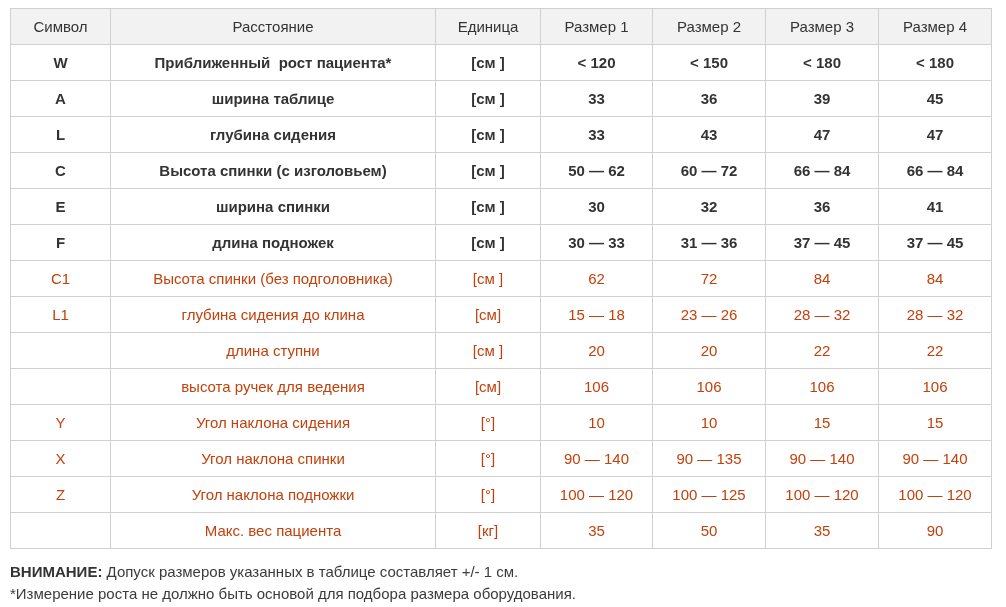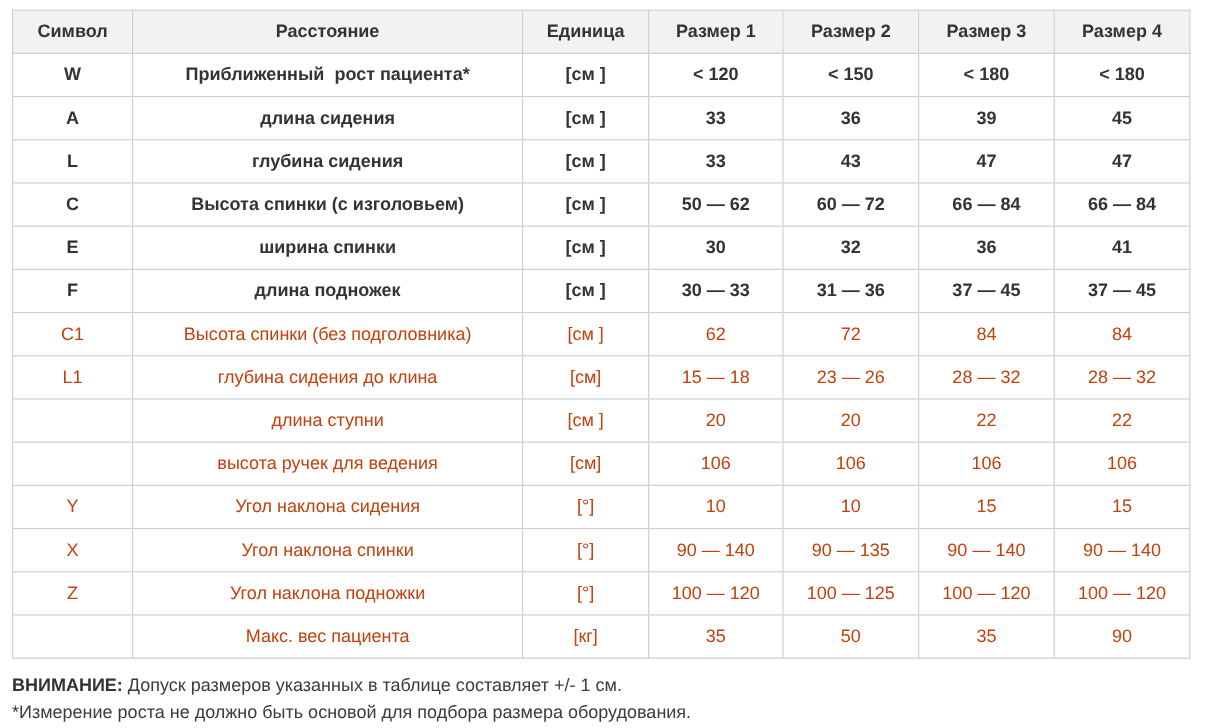--- a/index.html
+++ b/index.html
@@ -26,21 +26,21 @@
     border: 1px solid #d0d0d0;
     height: 35px;
     font-size: 15px;
     padding: 0;
     vertical-align: middle;
     text-align: center;
     overflow: hidden;
   }
   table.spec th {
     background: #f2f2f2;
-    font-weight: bold;
+    font-weight: normal;
     color: #333333;
   }
   td.cell-distance {
     text-align: left;
     padding-left: 10px;
     white-space: pre-wrap;
   }
   td.cell-unit {
     font-family: Liberation Sans, sans-serif;
     font-size: 15px;
@@ -94,21 +94,21 @@
           <td class="cell-symbol">W</td>
           <td class="cell-distance">Приближенный  рост пациента*</td>
           <td class="cell-unit">[см ]</td>
           <td class="cell-size">&lt; 120</td>
           <td class="cell-size">&lt; 150</td>
           <td class="cell-size">&lt; 180</td>
           <td class="cell-size">&lt; 180</td>
         </tr>
         <tr class="row-bold">
           <td class="cell-symbol">A</td>
-          <td class="cell-distance">длина сидения</td>
+          <td class="cell-distance">ширина таблице</td>
           <td class="cell-unit">[см ]</td>
           <td class="cell-size">33</td>
           <td class="cell-size">36</td>
           <td class="cell-size">39</td>
           <td class="cell-size">45</td>
         </tr>
         <tr class="row-bold">
           <td class="cell-symbol">L</td>
           <td class="cell-distance">глубина сидения</td>
           <td class="cell-unit">[см ]</td>

